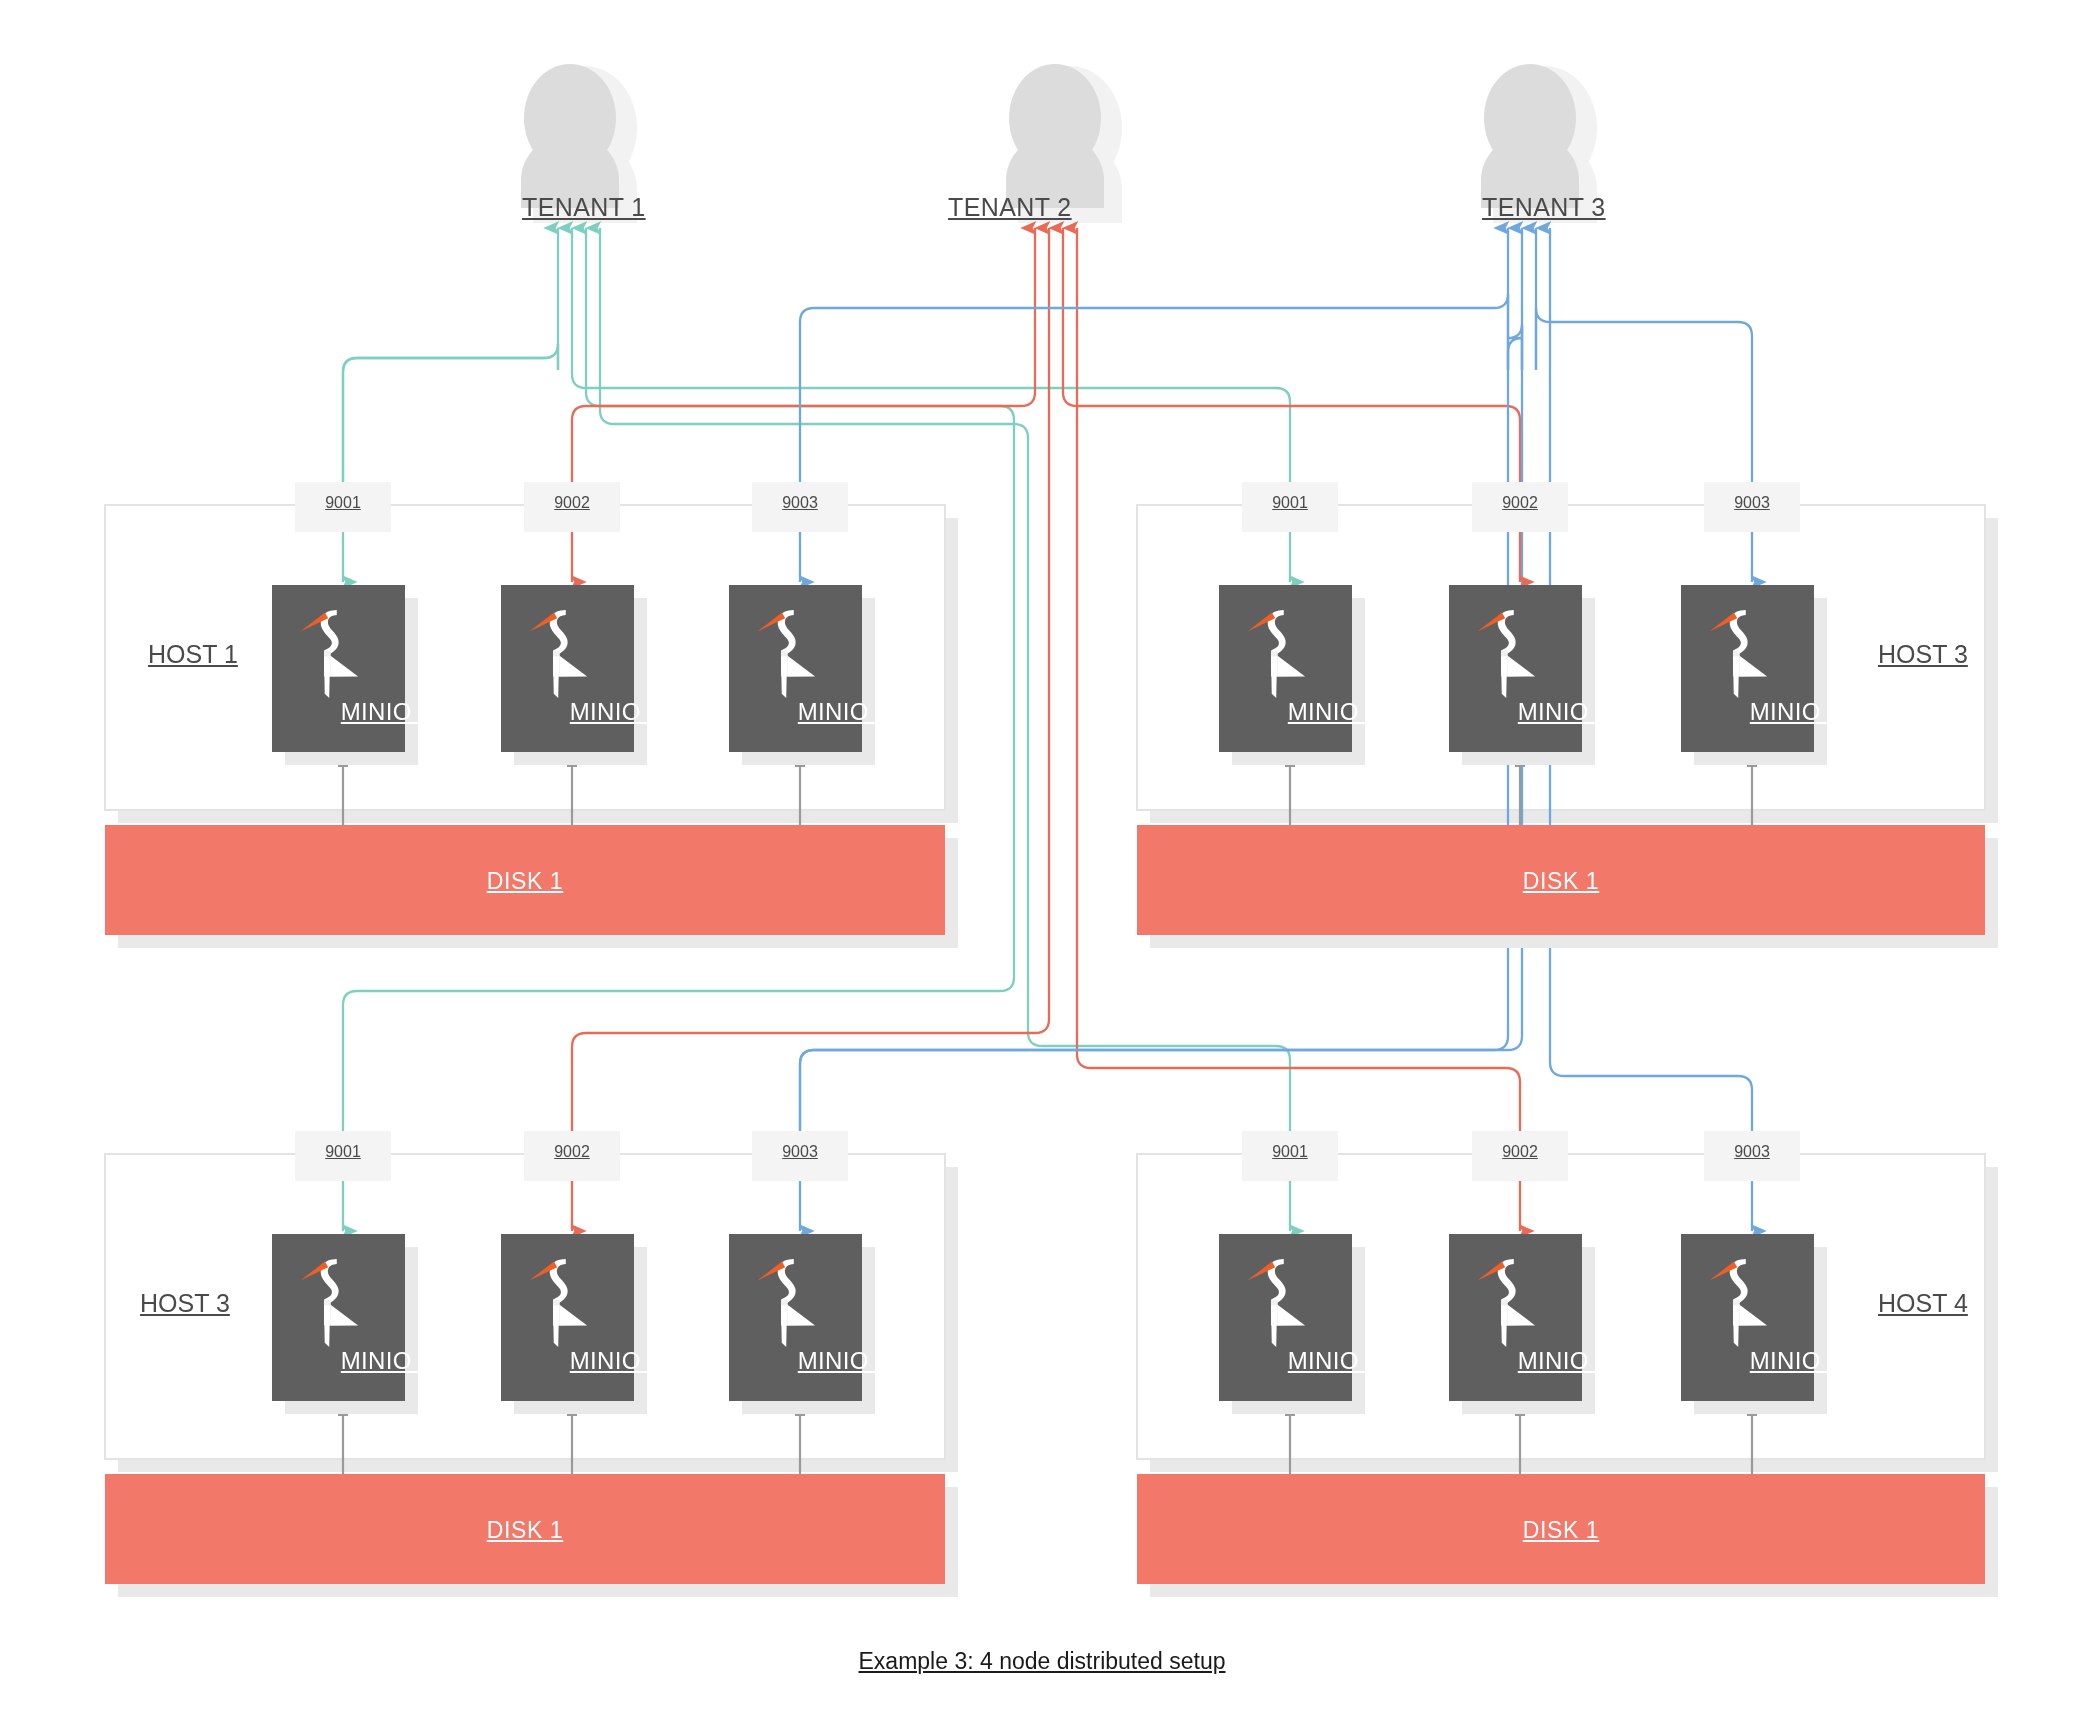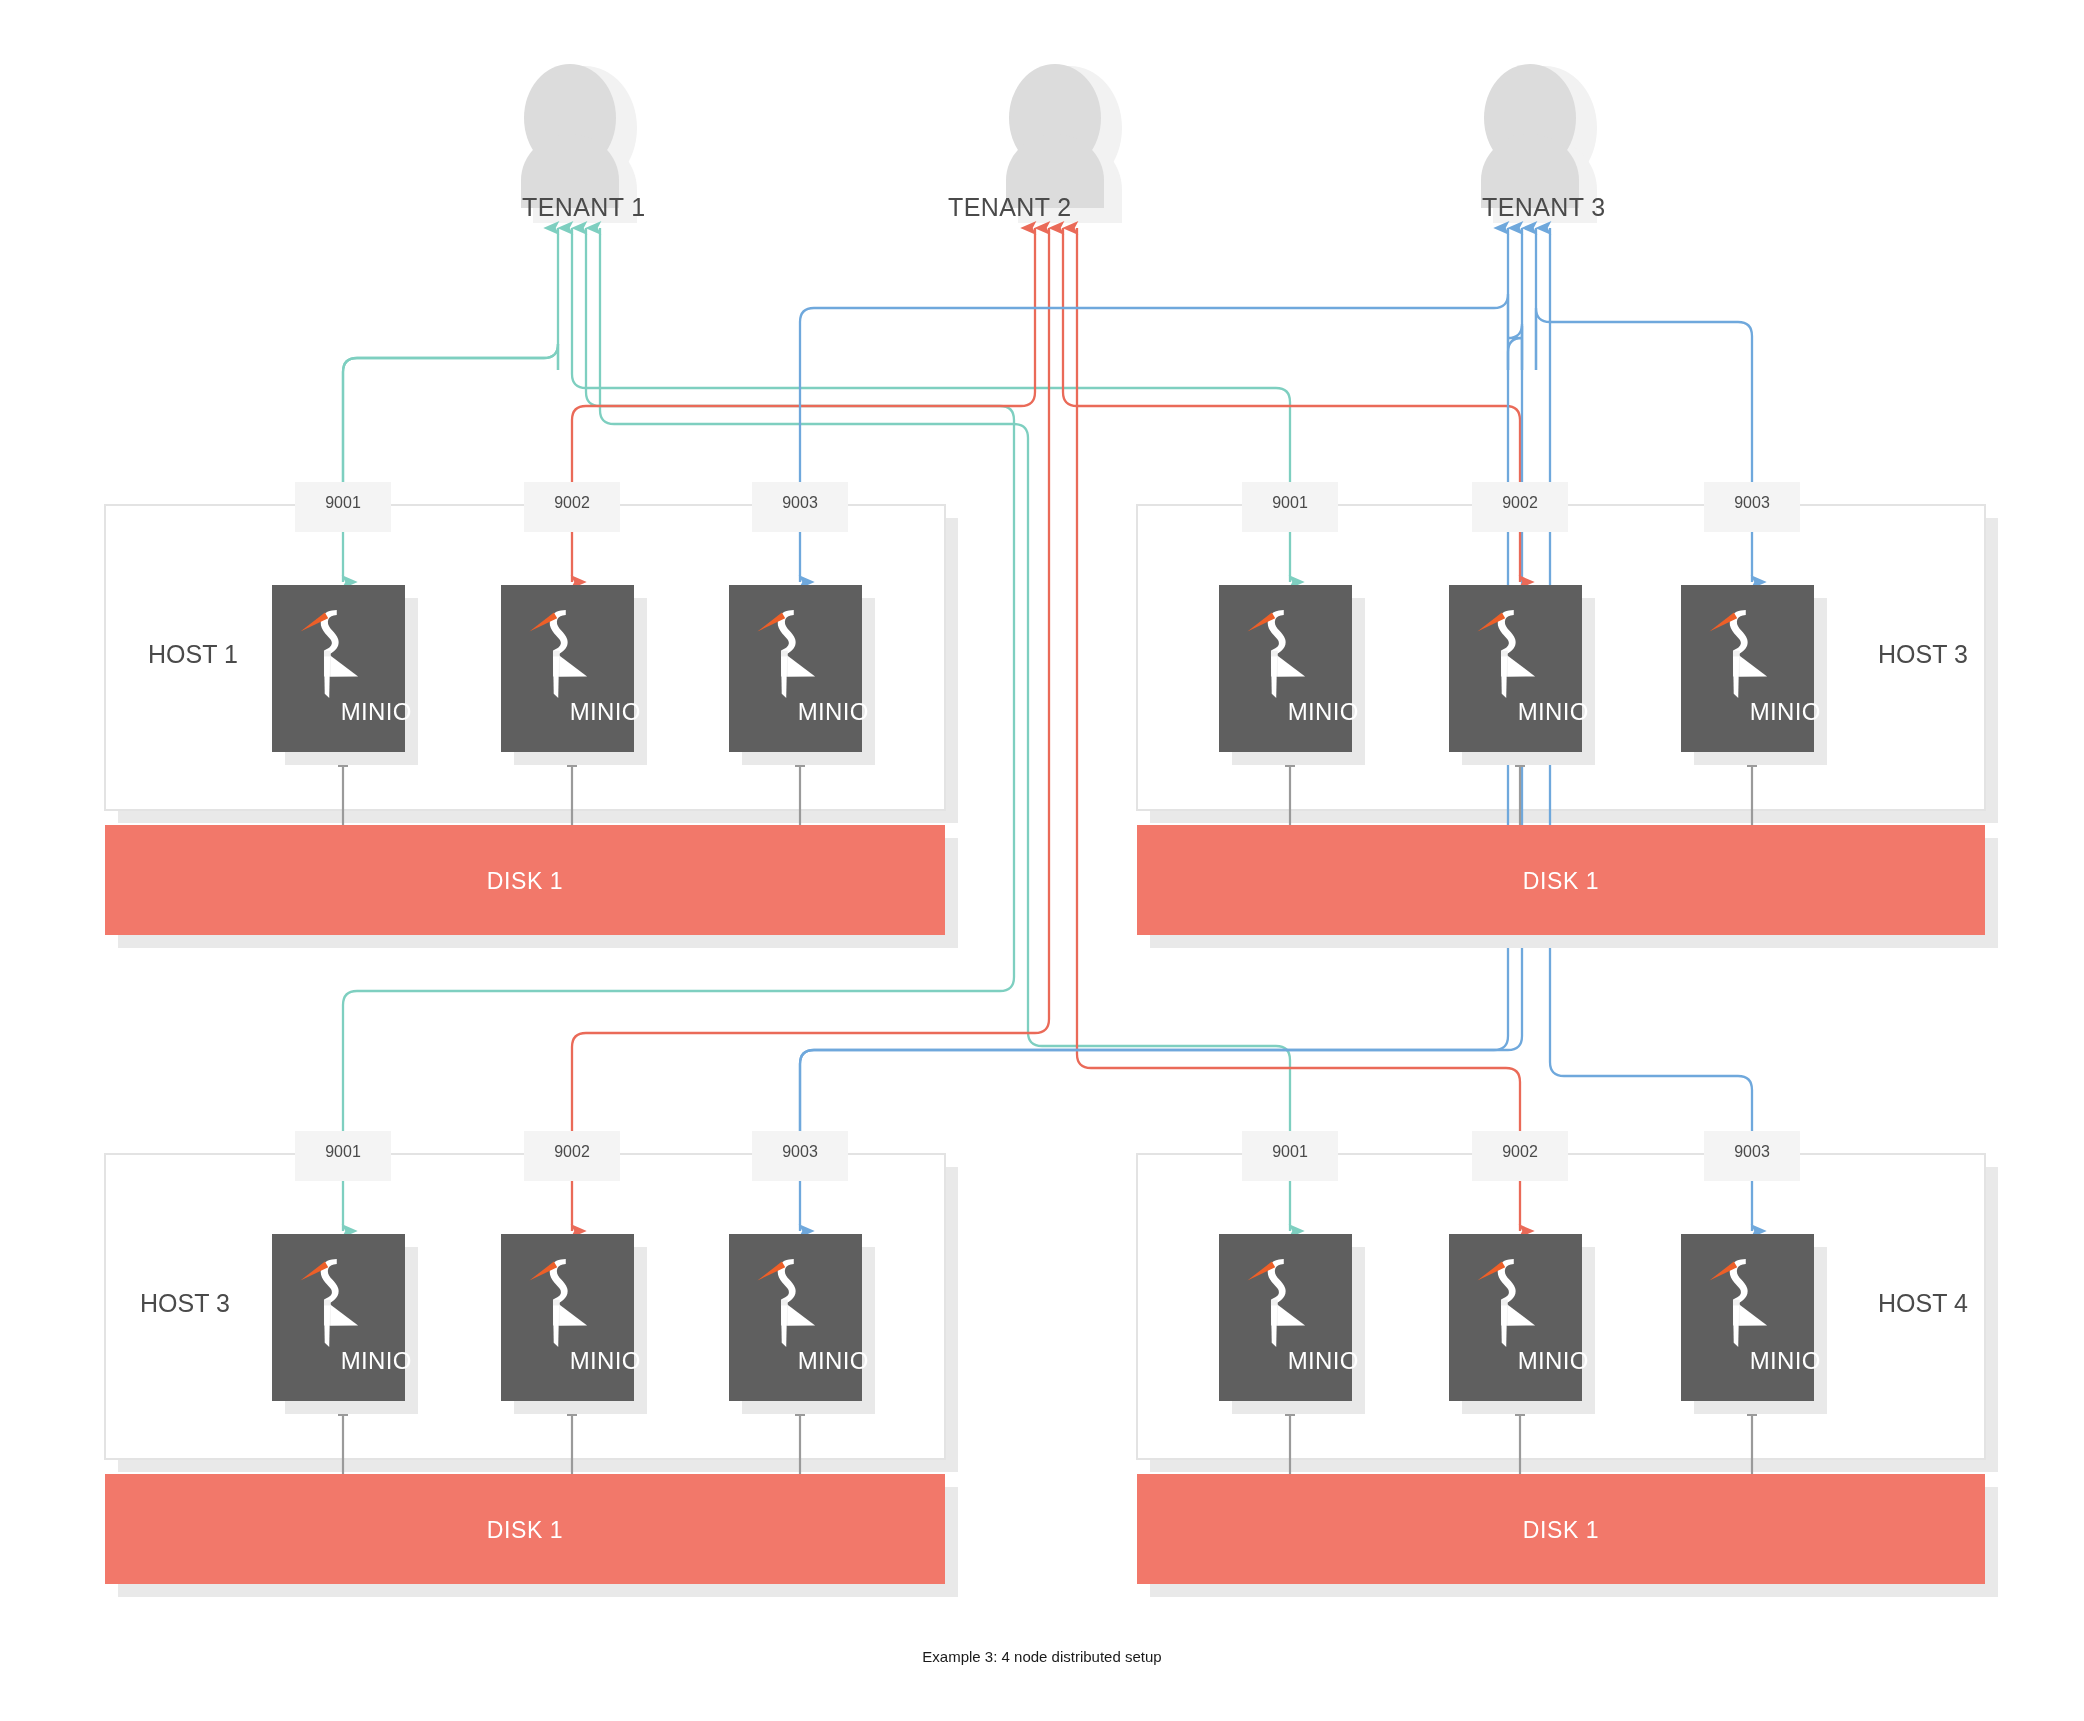--- a/index.html
+++ b/index.html
@@ -1,25 +1,25 @@
 <!DOCTYPE html>
 <html><head>
 <meta charset="utf-8">
 <style>
   html,body{margin:0;padding:0;background:#ffffff;}
   body{font-family:"Liberation Sans", sans-serif;}
   #stage{position:relative;width:2084px;height:1721px;background:#ffffff;overflow:hidden;}
   #stage svg{position:absolute;top:0;left:0;width:2084px;height:1721px;}
-  .lbl{position:absolute;color:#3f3f3f;white-space:nowrap;}
+  .lbl{position:absolute;color:#3f3f3f;white-space:nowrap;text-decoration:underline;}
   .tenant-label{font-size:25px;letter-spacing:.4px;color:#4a4a4a;}
   .host-label{font-size:25px;color:#4a4a4a;}
   .port-label{font-size:16px;color:#4a4a4a;}
   .minio-label{font-size:24px;color:#ffffff;letter-spacing:.3px;padding-left:48px;}
   .disk-label{font-size:23px;color:#ffffff;letter-spacing:.6px;}
-  .caption{font-size:15px;color:#1a1a1a;}
+  .caption{font-size:23px;color:#1a1a1a;}
 </style>
 </head>
 <body>
 
 <div id="stage">
 
   <svg viewBox="0 0 2084 1721" xmlns="http://www.w3.org/2000/svg">
     <defs>
       <marker id="arrUp-t1" markerWidth="8" markerHeight="8" refX="3" refY="6.4" orient="auto">
         <path d="M3,0 L6,7 L3,5.4 L0,7 Z" fill="#7ecfc0"></path>

